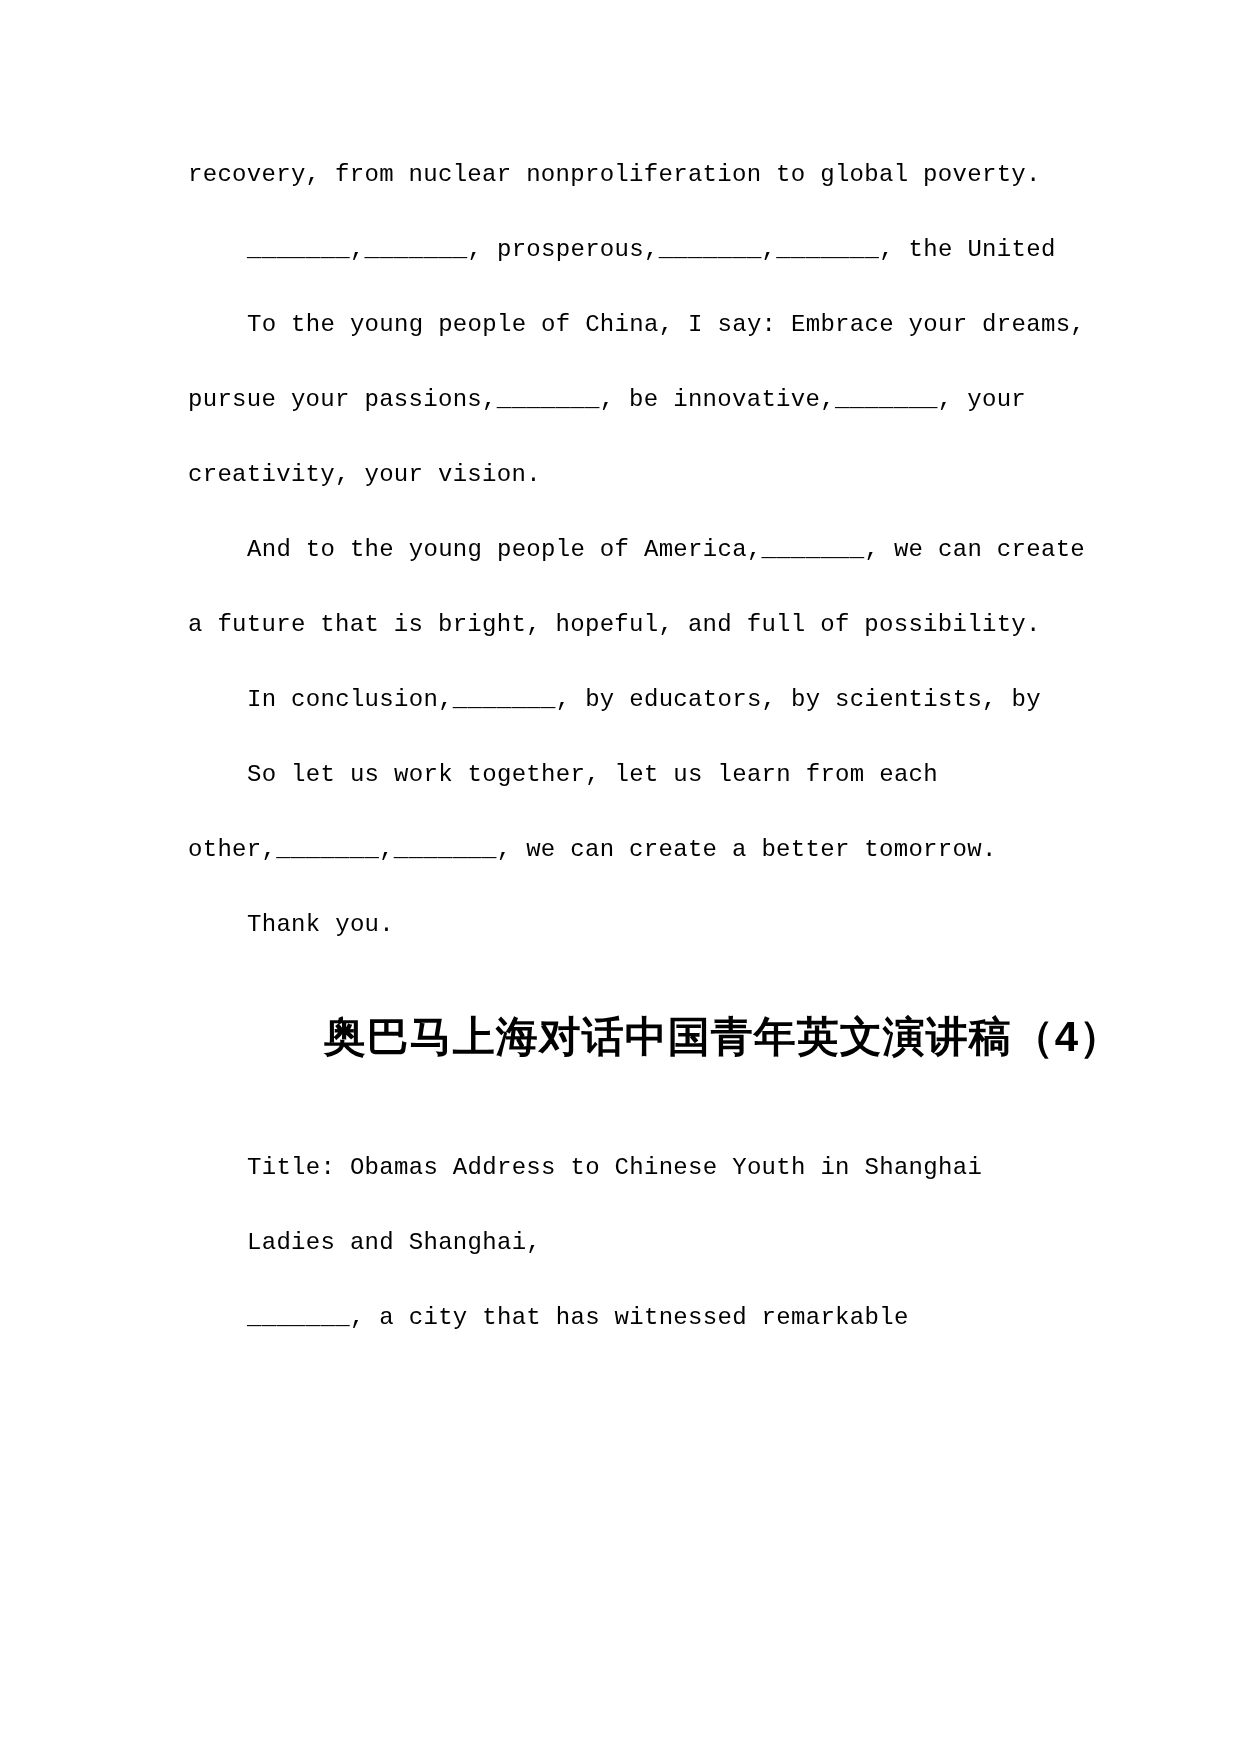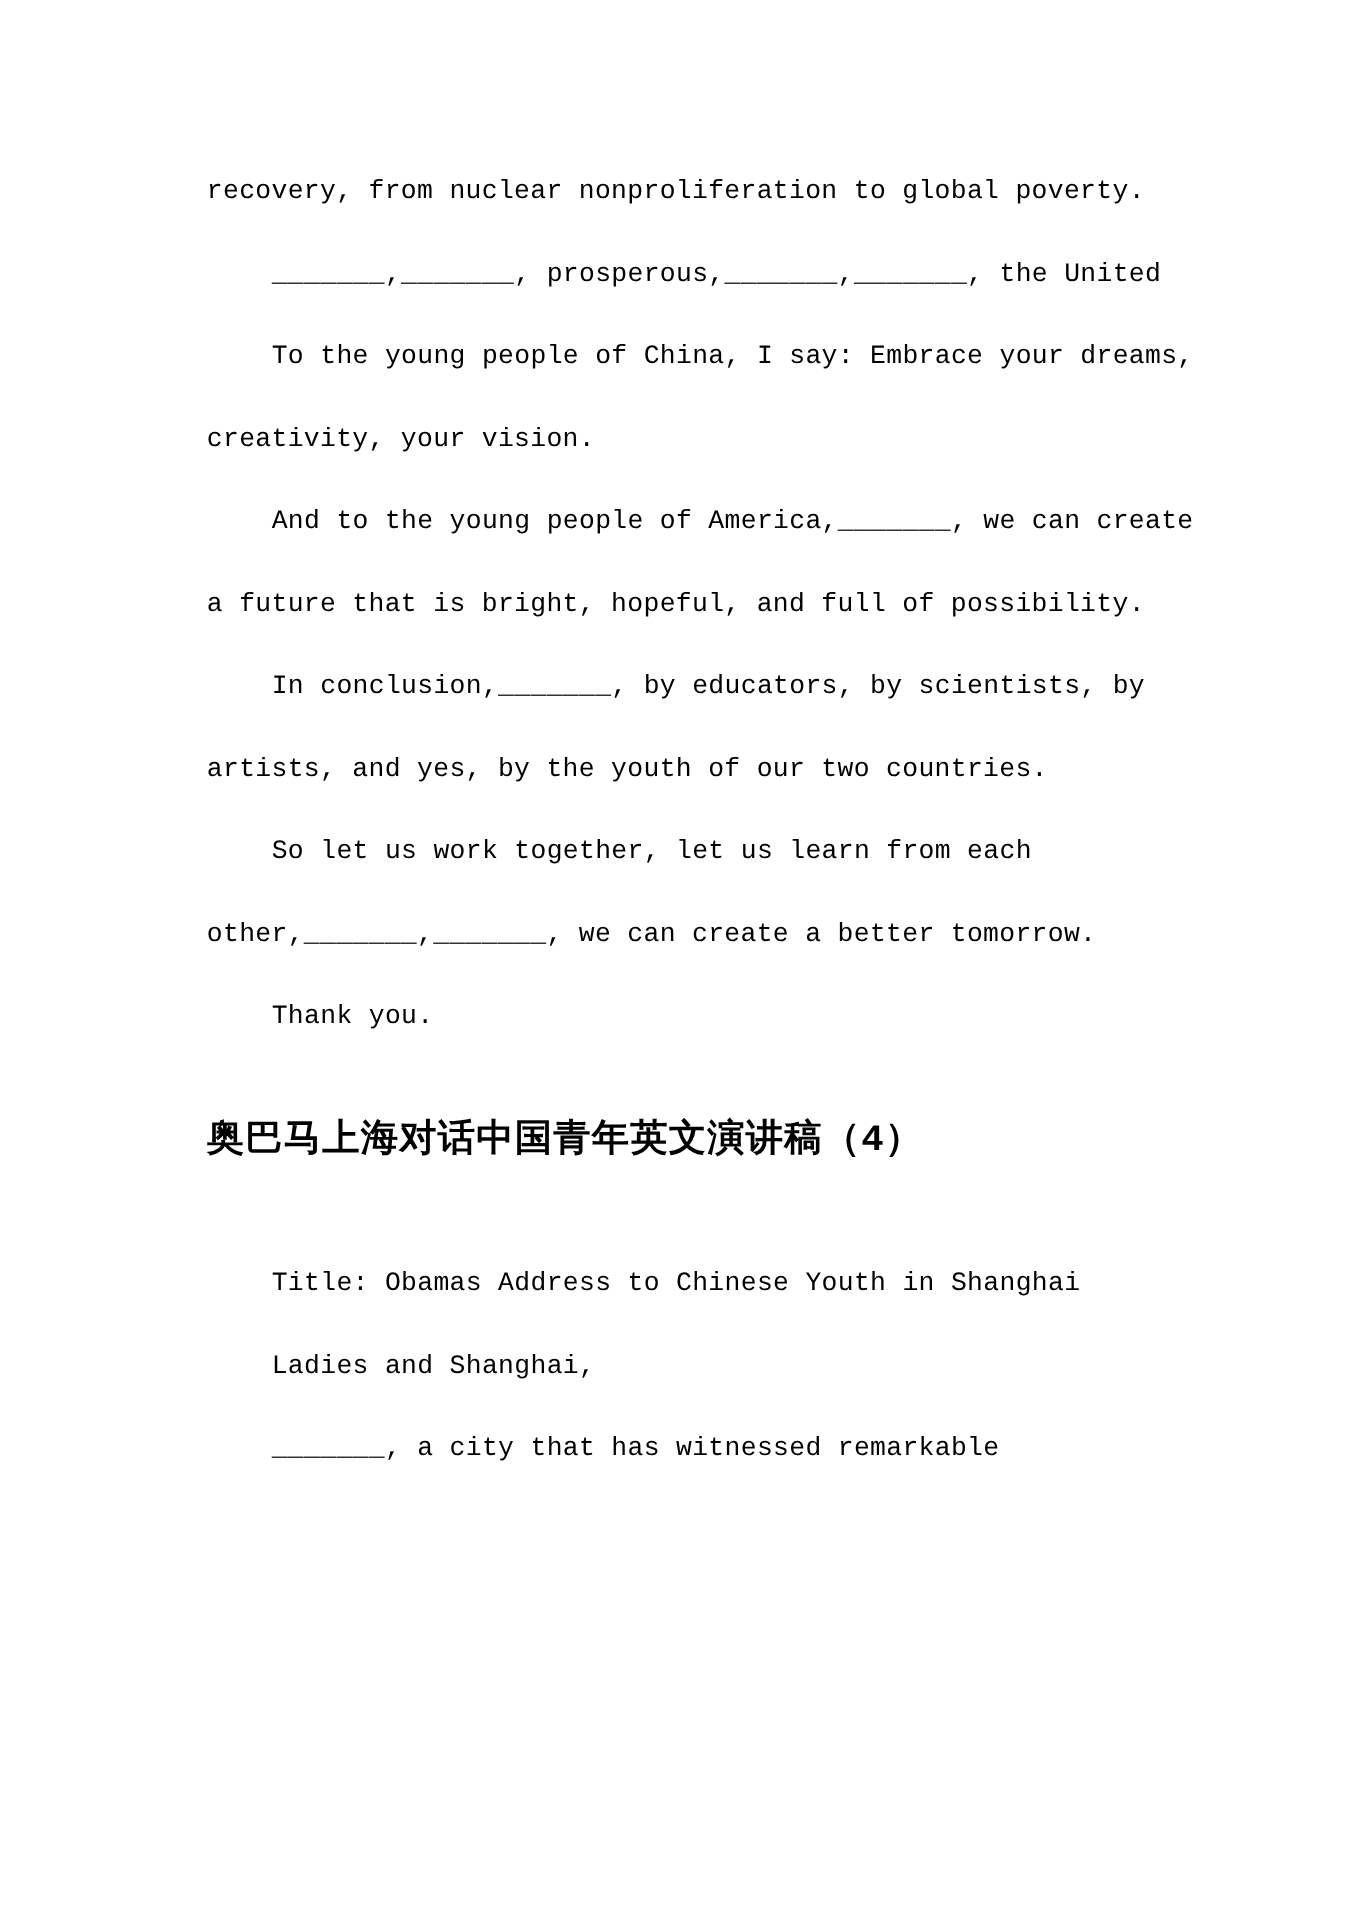--- a/index.html
+++ b/index.html
@@ -30,46 +30,46 @@
     line-height: 75px;
     white-space: pre;
   }
   .text-line.indent {
     padding-left: 59px;
   }
   .section-heading {
     margin-top: 30px;
     height: 90px;
     line-height: 90px;
-    text-align: left;
-    font-family: Liberation Mono, monospace;
+    text-align: right;
+    font-family: Liberation Sans, sans-serif;
     font-weight: bold;
-    font-size: 34px;
+    font-size: 42px;
     letter-spacing: 1px;
     white-space: pre;
   }
   .footer-block {
     margin-top: 48px;
   }
 </style>
 </head>
 <body>
 
 <div class="page">
   <div class="content">
 
     <div class="text-block">
         <div class="text-line">recovery, from nuclear nonproliferation to global poverty.</div>
         <div class="text-line indent">_______,_______, prosperous,_______,_______, the United</div>
         <div class="text-line indent">To the young people of China, I say: Embrace your dreams,</div>
+        <div class="text-line">pursue your passions,_______, be innovative,_______, your</div>
         <div class="text-line">creativity, your vision.</div>
         <div class="text-line indent">And to the young people of America,_______, we can create</div>
         <div class="text-line">a future that is bright, hopeful, and full of possibility.</div>
         <div class="text-line indent">In conclusion,_______, by educators, by scientists, by</div>
-        <div class="text-line">artists, and yes, by the youth of our two countries.</div>
         <div class="text-line indent">So let us work together, let us learn from each</div>
         <div class="text-line">other,_______,_______, we can create a better tomorrow.</div>
         <div class="text-line indent">Thank you.</div>
       </div>
 
     <div class="section-heading">奥巴马上海对话中国青年英文演讲稿（4）</div>
 
     <div class="text-block footer-block">
         <div class="text-line indent">Title: Obamas Address to Chinese Youth in Shanghai</div>
         <div class="text-line indent">Ladies and Shanghai,</div>

